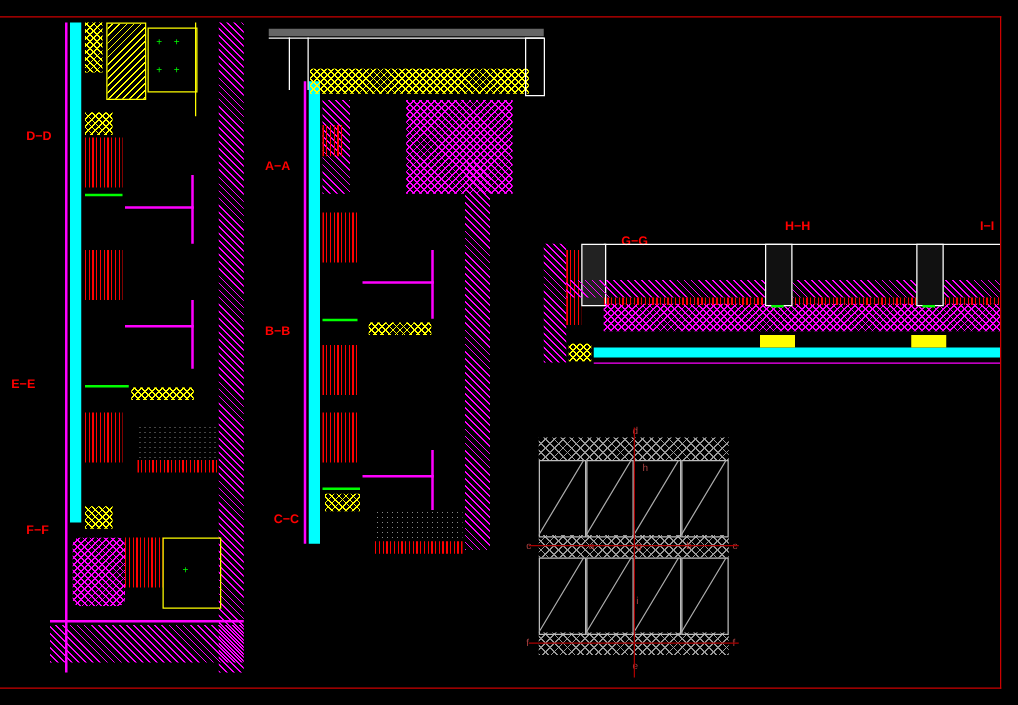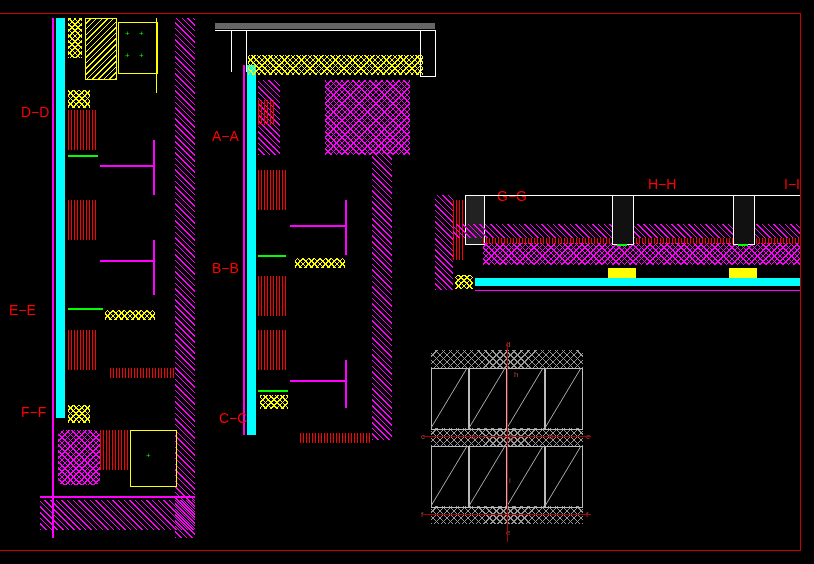--- a/index.html
+++ b/index.html
@@ -1,18 +1,18 @@
 <!DOCTYPE html>
 <html><head>
 <meta charset="utf-8">
 <style>
   html,body{margin:0;padding:0;background:#000;width:814px;height:564px;overflow:hidden;font-family:Arial,sans-serif}
   .canvas{position:relative;width:814px;height:564px;background:#000}
   .border-frame{position:absolute;top:13px;right:13px;bottom:13px;left:0;border-right:1px solid #c00;border-top:1px solid #c00;border-bottom:1px solid #c00}
-  .label{position:absolute;color:#f00;font-size:14px;font-weight:normal;white-space:nowrap}
+  .label{position:absolute;color:#f00;font-size:10px;font-weight:bold;white-space:nowrap}
   .axis-label{position:absolute;color:#a44;font-size:8px}
   
   
   .hatch-mag{background:repeating-linear-gradient(45deg,#f0f 0,#f0f 1px,transparent 1px,transparent 4px)}
   .hatch-mag-x{background:repeating-linear-gradient(45deg,#f0f 0,#f0f 1px,transparent 1px,transparent 4px),repeating-linear-gradient(-45deg,#f0f 0,#f0f 1px,transparent 1px,transparent 4px)}
   .hatch-yel{background:repeating-linear-gradient(45deg,#ff0 0,#ff0 1px,transparent 1px,transparent 4px),repeating-linear-gradient(-45deg,#ff0 0,#ff0 1px,transparent 1px,transparent 4px)}
   .hatch-yel-l{background:repeating-linear-gradient(-45deg,#ff0 0,#ff0 1px,transparent 1px,transparent 4px)}
   .hatch-red-zig{background:repeating-linear-gradient(90deg,#f00 0,#f00 1px,transparent 1px,transparent 3px)}
   .dots-grey{background:radial-gradient(circle,#888 0.5px,transparent 0.5px);background-size:4px 4px}
   .cyan-bar{background:#0ff}
@@ -61,21 +61,21 @@
   <div class="label" style="left:9px;top:302px">E−E</div>
   <div class="block hatch-red-zig" style="left:68px;top:200px;width:30px;height:40px"></div>
   <div class="block mag-line" style="left:153px;top:240px;width:2px;height:55px"></div>
   <div class="block mag-line" style="left:100px;top:260px;width:55px;height:2px"></div>
   <div class="block hatch-yel" style="left:105px;top:310px;width:50px;height:10px"></div>
   <div class="block grn-line" style="left:68px;top:308px;width:35px;height:2px"></div>
   <div class="block hatch-red-zig" style="left:68px;top:330px;width:30px;height:40px"></div>
   <div class="block dots-grey" style="left:110px;top:340px;width:65px;height:28px"></div>
   <div class="block hatch-red-zig" style="left:110px;top:368px;width:65px;height:10px"></div>
 
-  <div class="label" style="left:21px;top:404px">F−F</div>
+  <div class="label" style="left:21px;top:419px">F−F</div>
   <div class="block hatch-yel" style="left:68px;top:405px;width:22px;height:18px"></div>
   <div class="block hatch-mag-x" style="left:58px;top:430px;width:42px;height:55px;border-radius:6px"></div>
   <div class="block hatch-red-zig" style="left:100px;top:430px;width:30px;height:40px"></div>
   <div class="block" style="left:130px;top:430px;width:45px;height:55px;border:1px solid #ff0">
      <span class="plus" style="left:15px;top:20px">+</span>
   </div>
   <div class="block hatch-mag" style="left:40px;top:500px;width:155px;height:30px"></div>
   <div class="block mag-line" style="left:40px;top:496px;width:155px;height:2px"></div>
 
   <div class="block cyan-bar" style="left:247px;top:65px;width:9px;height:370px"></div>
@@ -103,21 +103,21 @@
   <div class="label" style="left:219px;top:410px">C−C</div>
   <div class="block hatch-red-zig" style="left:258px;top:330px;width:28px;height:40px"></div>
   <div class="block mag-line" style="left:345px;top:360px;width:2px;height:48px"></div>
   <div class="block mag-line" style="left:290px;top:380px;width:57px;height:2px"></div>
   <div class="block hatch-yel" style="left:260px;top:395px;width:28px;height:14px"></div>
   <div class="block dots-grey" style="left:300px;top:408px;width:70px;height:25px"></div>
   <div class="block hatch-red-zig" style="left:300px;top:433px;width:70px;height:10px"></div>
   <div class="block grn-line" style="left:258px;top:390px;width:30px;height:2px"></div>
 
   <div class="label" style="left:497px;top:188px">G−G</div>
-  <div class="label" style="left:648px;top:176px">H−H</div>
+  <div class="label" style="left:628px;top:176px">H−H</div>
   <div class="label" style="left:784px;top:176px">I−I</div>
 
   <div class="block hatch-mag" style="left:435px;top:195px;width:18px;height:95px"></div>
   <div class="block hatch-red-zig" style="left:453px;top:200px;width:12px;height:60px"></div>
   <div class="block" style="left:465px;top:195px;width:18px;height:48px;border:1px solid #fff;background:#222"></div>
   <div class="block hatch-yel" style="left:455px;top:275px;width:18px;height:14px"></div>
 
   <div class="block hatch-mag" style="left:453px;top:224px;width:347px;height:14px"></div>
   <div class="block hatch-mag-x" style="left:483px;top:243px;width:317px;height:22px"></div>
   <div class="block hatch-red-zig" style="left:483px;top:238px;width:317px;height:6px"></div>

